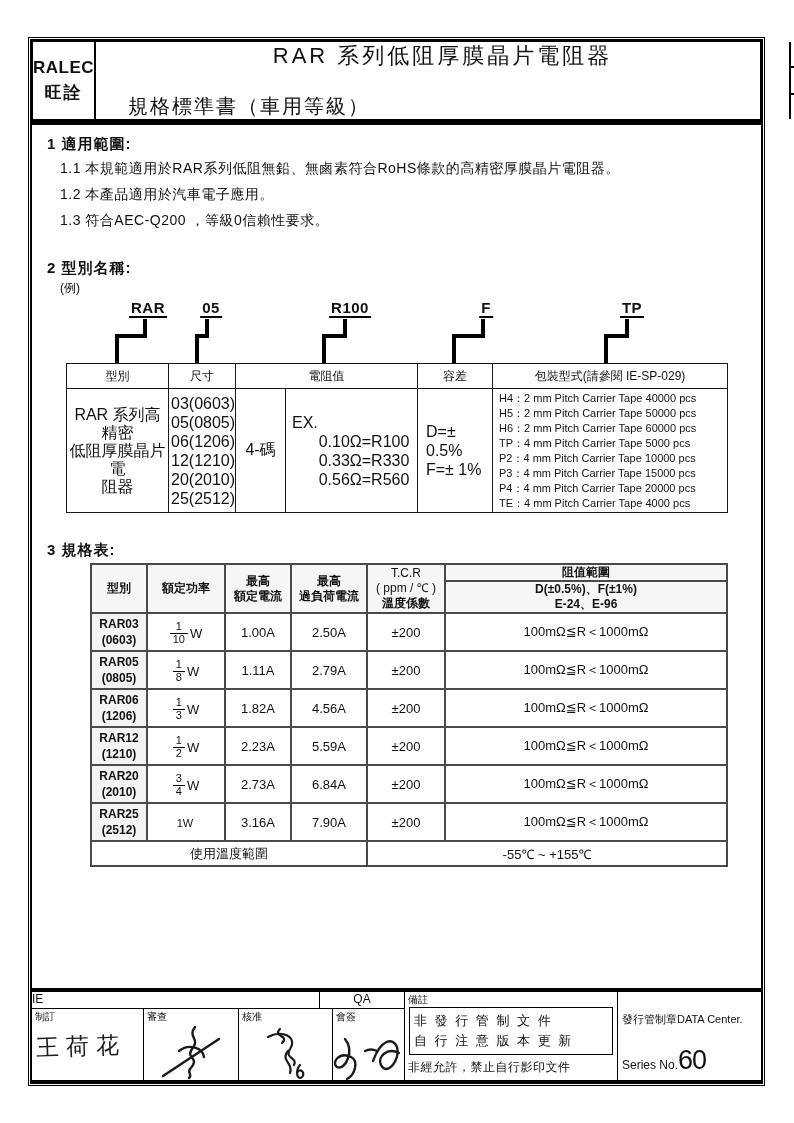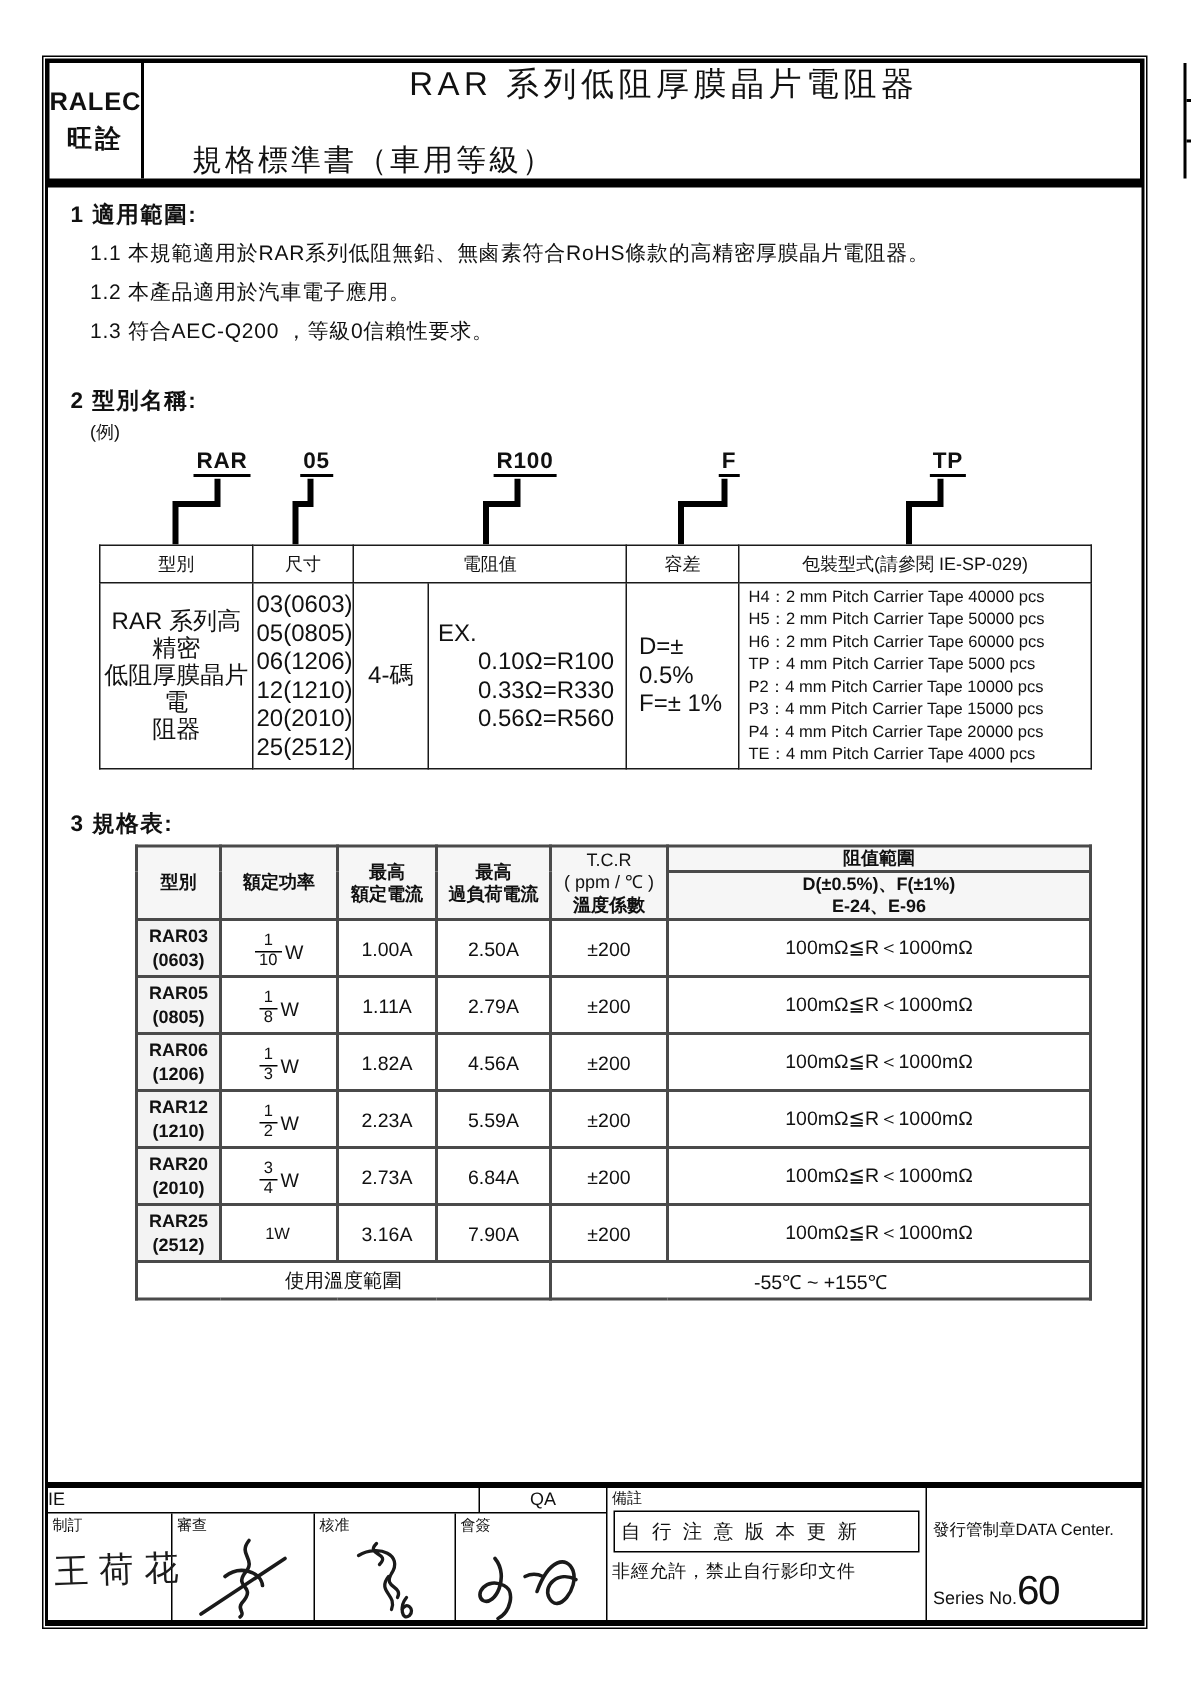--- a/index.html
+++ b/index.html
@@ -65,21 +65,21 @@
 
   
   .ftr { width:100%; height:94px; border:2px solid #000; border-bottom-width:4px; display:flex; }
   .ftr .sigzone { width:373px; display:flex; flex-direction:column; border-right:1.5px solid #000; }
   .ftr .deptrow { height:17px; display:flex; border-bottom:1.5px solid #000; }
   .ftr .dept-ie { width:288px; border-right:1.5px solid #000; text-align:left; font-size:12px; line-height:15px; }
   .ftr .dept-qa { flex:1; text-align:center; font-size:12px; line-height:15px; }
   .ftr .cells { flex:1; display:flex; }
   .ftr .sigcell { position:relative; border-right:1.5px solid #000; }
   .ftr .sigcell:last-child { border-right:none; }
-  .ftr .sc1 { width:83px; } .ftr .sc2 { width:95px; } .ftr .sc3 { width:94px; } .ftr .sc4 { flex:1; }
+  .ftr .sc1 { width:112px; } .ftr .sc2 { width:95px; } .ftr .sc3 { width:94px; } .ftr .sc4 { flex:1; }
   .ftr .role { position:absolute; left:3px; top:1px; font-size:10px; }
   .signame { position:absolute; left:4px; top:22px; font-family:"Liberation Serif", serif; font-size:23px; letter-spacing:7px; color:#1c1c1c; transform:rotate(-2deg); white-space:nowrap; }
   .sigsvg { position:absolute; left:50%; top:12px; transform:translateX(-50%); }
   .ftr .notes { width:213px; border-right:1.5px solid #000; position:relative; padding:1px 3px; }
   .notes .nlabel { font-size:10px; line-height:13px; }
   .notes .nbox { border:1.5px solid #000; margin:1px 1px 0 1px; padding:3px 4px; }
   .notes .nbox div { font-size:13px; line-height:20px; letter-spacing:2px; white-space:nowrap; }
   .notes .nbottom { font-size:12px; line-height:20px; margin-top:2px; letter-spacing:0.5px; white-space:nowrap; }
   .ftr .stampcell { flex:1; position:relative; padding:20px 4px; }
   .stampcell .stamp { font-size:11px; }
@@ -378,20 +378,21 @@
               <path d="M44,40 C52,18 64,16 68,26 C72,38 58,56 52,44 C48,36 58,26 70,32"></path>
               <path d="M36,30 C40,28 44,28 48,30"></path>
             </g>
           </svg>
         </div>
       </div>
     </div>
     <div class="notes">
       <div class="nlabel">備註</div>
       <div class="nbox">
+        <div>非 發 行 管 制 文 件</div>
         <div>自 行 注 意 版 本 更 新</div>
       </div>
       <div class="nbottom">非經允許，禁止自行影印文件</div>
     </div>
     <div class="stampcell">
       <div class="stamp">發行管制章DATA Center.</div>
       <div class="series">
         <span>Series No.</span>
           <span class="no">60</span>
       </div>

